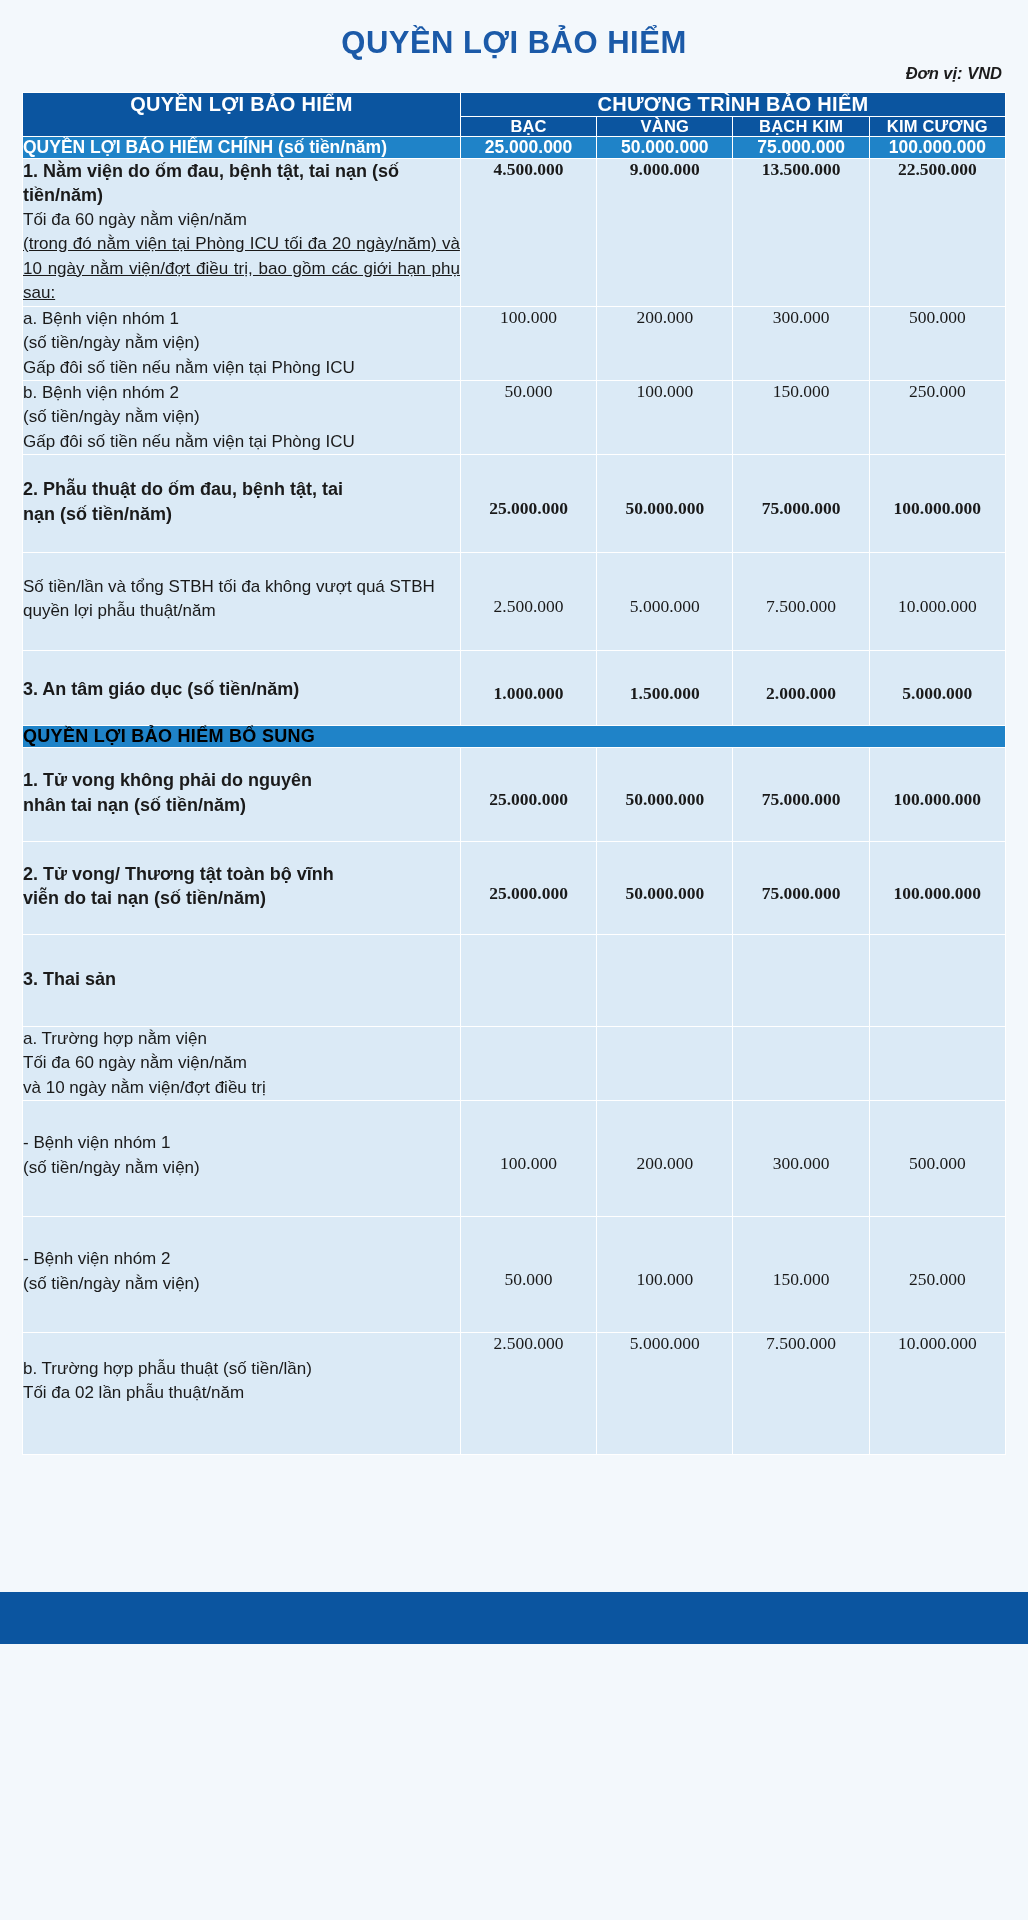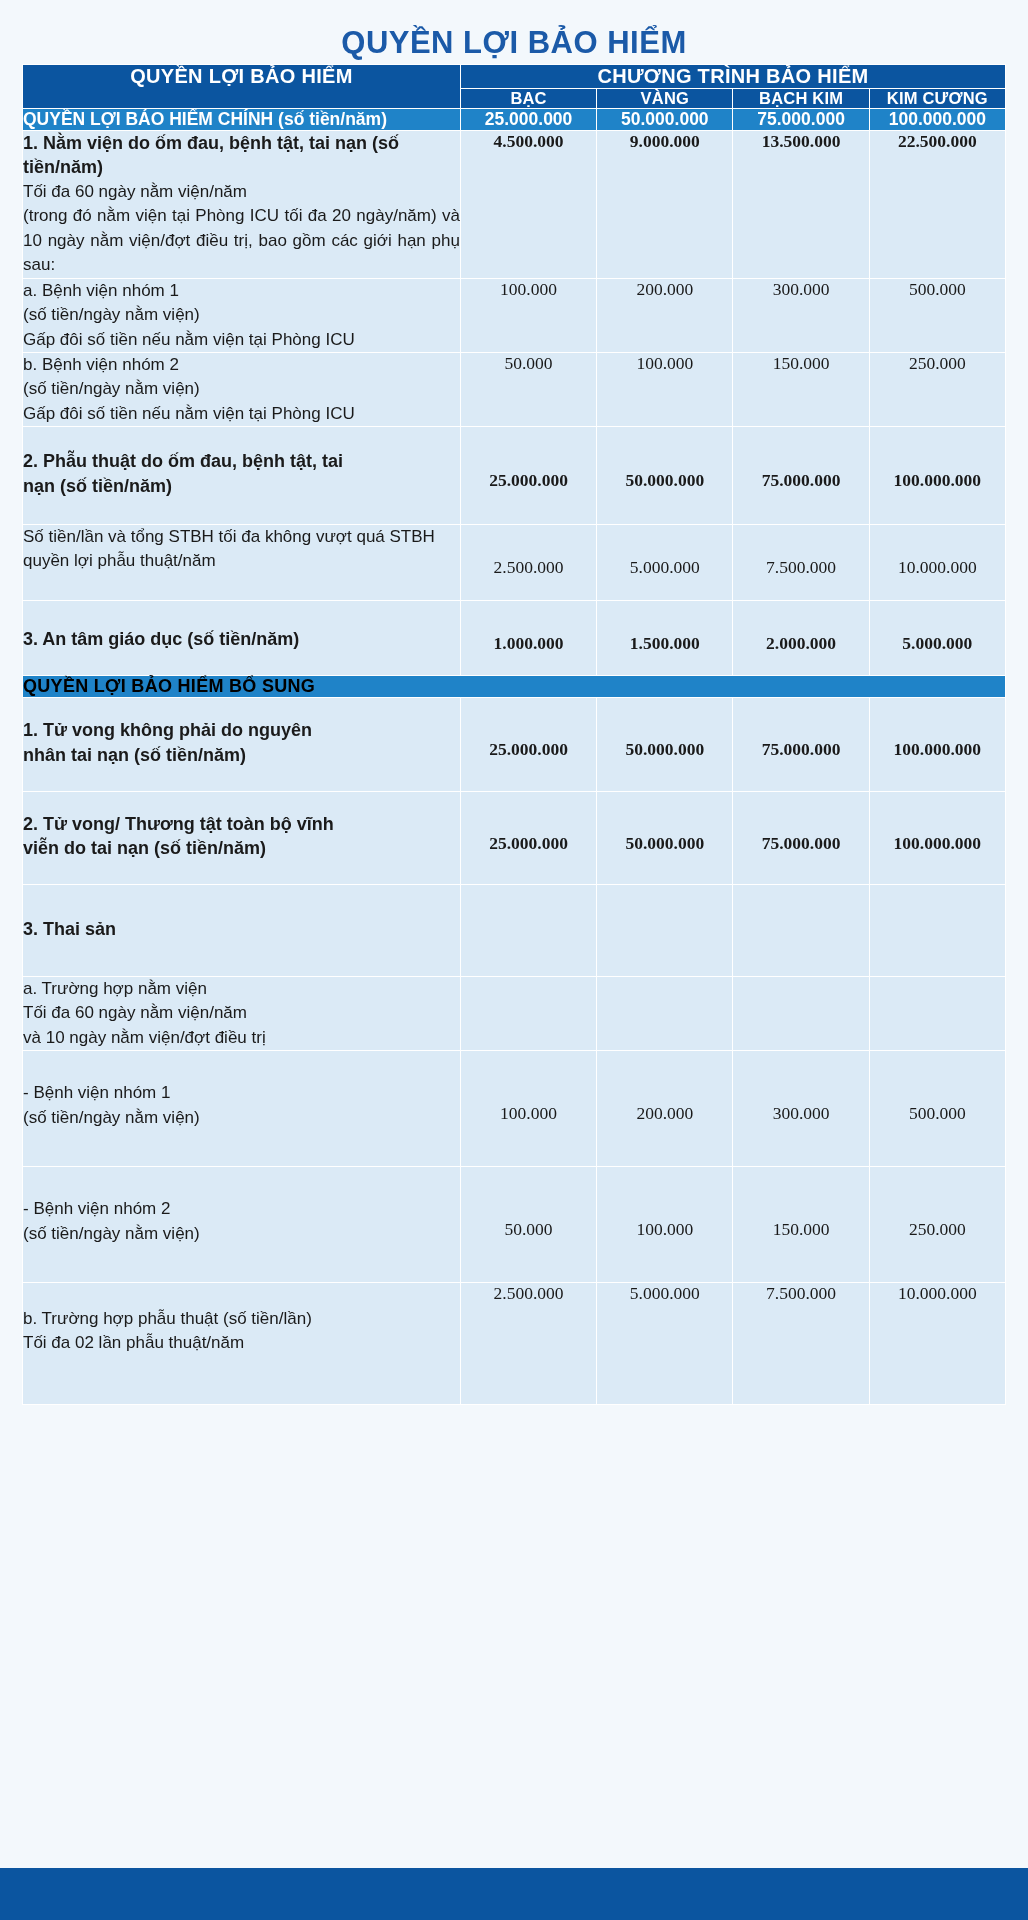--- a/index.html
+++ b/index.html
@@ -10,21 +10,21 @@
     width: 1028px;
     height: 1920px;
     background: #f3f8fc;
     font-family: "Liberation Sans", sans-serif;
     position: relative;
     overflow: hidden;
   }
 
   .page {
     width: 1028px;
-    height: 1920px;
+    height: 1644px;
     box-sizing: border-box;
     padding: 0 22px;
     position: relative;
     background: #f3f8fc;
   }
 
   .page-title {
     text-align: center;
     color: #1b5aa8;
     font-size: 31px;
@@ -137,20 +137,21 @@
     line-height: 1.35;
     display: block;
   }
   .cell-label .sub {
     display: block;
     font-weight: normal;
   }
   .cell-label .just {
     text-align: justify;
     display: block;
+    text-decoration: underline;
   }
   .cell-num {
     text-align: center;
     color: #1a1a1a;
     font-size: 17.5px;
     padding: 15px 2px 10px;
     vertical-align: top;
     white-space: nowrap;
     font-family: Liberation Serif, serif;
   }
@@ -176,20 +177,21 @@
     height: 34px;
   }
 </style>
 </head>
 <body>
 
 <div class="page">
 
   <div class="page-title">QUYỀN LỢI BẢO HIỂM</div>
 
+  <div class="unit-line">Đơn vị: VND</div>
 
   <table class="benefit-table">
     <colgroup>
       <col class="c-label">
       <col class="c-bac">
       <col class="c-vang">
       <col class="c-bk">
       <col class="c-kc">
     </colgroup>
     <thead>
@@ -254,21 +256,21 @@
         <td class="cell-label" style="padding-top:22px;padding-bottom:26px;">
           <span class="hd" style="max-width:330px;">2. Phẫu thuật do ốm đau, bệnh tật, tai nạn (số tiền/năm)</span>
         </td>
         <td class="cell-num bold mid">25.000.000</td>
         <td class="cell-num bold mid">50.000.000</td>
         <td class="cell-num bold mid">75.000.000</td>
         <td class="cell-num bold mid">100.000.000</td>
       </tr>
 
       <tr class="body-row">
-        <td class="cell-label" style="padding-bottom:26px;">
+        <td class="cell-label" style="padding-top:22px;padding-bottom:26px;">
           <span class="sub">Số tiền/lần và tổng STBH tối đa không vượt quá STBH quyền lợi phẫu thuật/năm</span>
         </td>
         <td class="cell-num mid">2.500.000</td>
         <td class="cell-num mid">5.000.000</td>
         <td class="cell-num mid">7.500.000</td>
         <td class="cell-num mid">10.000.000</td>
       </tr>
 
       <tr class="body-row">
         <td class="cell-label" style="padding-top:26px;padding-bottom:24px;vertical-align:middle;">

